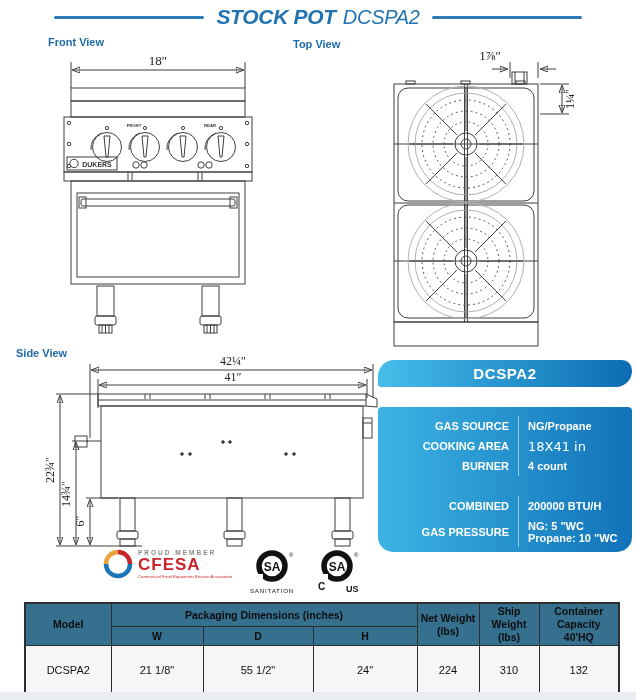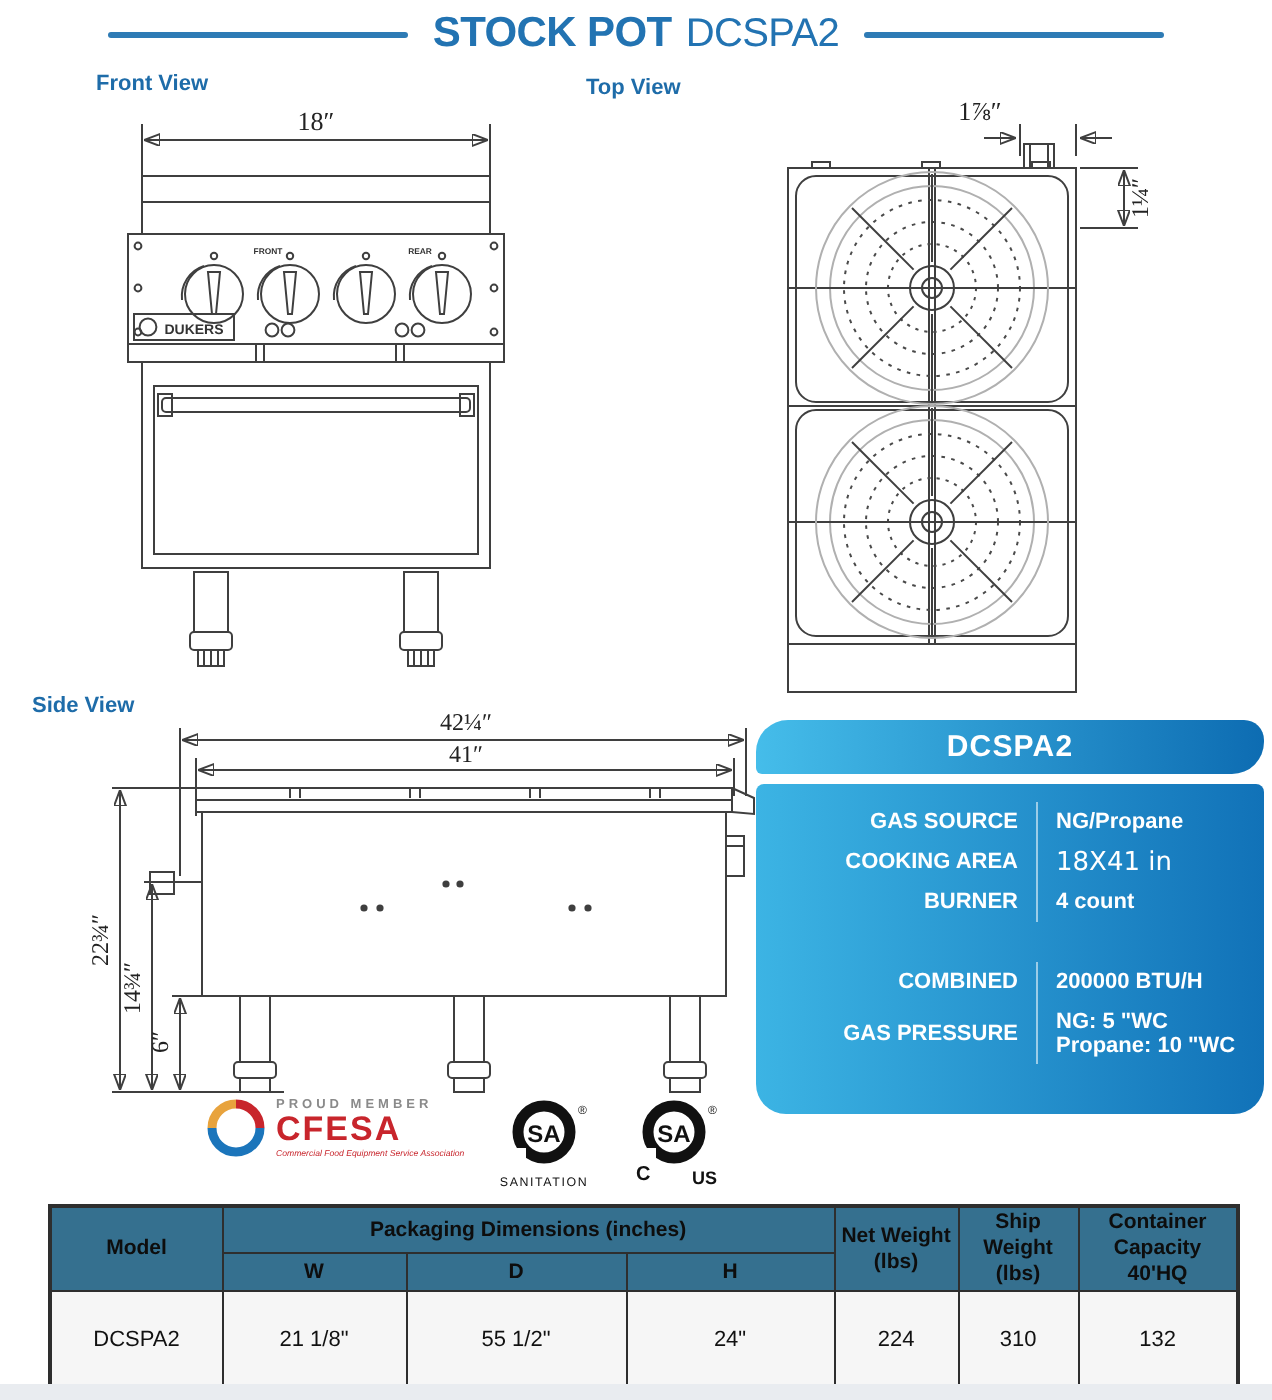--- a/index.html
+++ b/index.html
@@ -1,21 +1,21 @@
 <!DOCTYPE html>
 <html><head>
 <meta charset="utf-8">
 <style>
   html,body{margin:0;padding:0;background:#fff;}
   body{width:636px;height:700px;position:relative;overflow:hidden;
        font-family:"Liberation Sans",sans-serif;color:#1c1c1c;}
 
   
   .title-row{position:absolute;top:5px;left:0;right:0;display:flex;
-             align-items:center;justify-content:center;gap:12px;}
+             align-items:center;justify-content:center;gap:12px;font-style:italic;}
   .title-line{height:3px;width:150px;background:#2e7bb5;border-radius:2px;}
   .title-text{white-space:nowrap;color:#2273b2;font-size:21px;letter-spacing:-.3px;}
   .title-product{font-weight:700;}
   .title-model{font-weight:500;margin-left:7px;font-size:20px;}
 
   
   .view-label{position:absolute;color:#1e6ca9;font-weight:700;font-size:11px;}
   .front-label{left:48px;top:36px;}
   .top-label{left:293px;top:38px;}
   .side-label{left:16px;top:347px;}
@@ -32,23 +32,23 @@
   .svglabel{font-family:"Liberation Sans",sans-serif;fill:#333 !important;
             stroke:none !important;}
   .dot{fill:#3f3f3f !important;}
 
   
   .spec-card{position:absolute;left:378px;top:360px;width:254px;}
   .spec-header{height:27px;border-radius:16px 10px 16px 3px;
                background:linear-gradient(90deg,#45bdea,#0d6cb2);
                color:#fff;font-weight:700;font-size:15px;letter-spacing:.6px;
                display:flex;align-items:center;justify-content:center;}
-  .spec-body{margin-top:5px;border-radius:4px 4px 15px 15px;
+  .spec-body{margin-top:20px;border-radius:4px 4px 15px 15px;
              background:linear-gradient(90deg,#3cb4e4,#1172b8);
-             padding:9px 0 25px;color:#fff;}
+             padding:9px 0 5px;color:#fff;}
   .spec-row{display:grid;grid-template-columns:140px 1fr;min-height:20px;}
   .spec-row.tall{min-height:31px;}
   .spec-label{text-align:right;padding-right:9px;font-weight:700;font-size:11px;
               display:flex;align-items:center;justify-content:flex-end;}
   .spec-value{padding-left:9px;border-left:1px solid rgba(255,255,255,.55);
               font-weight:700;font-size:11px;white-space:pre-line;
               display:flex;align-items:center;}
   .spec-value.big{font-size:13px;font-weight:400;
                   font-family:"DejaVu Sans",sans-serif;}
 

